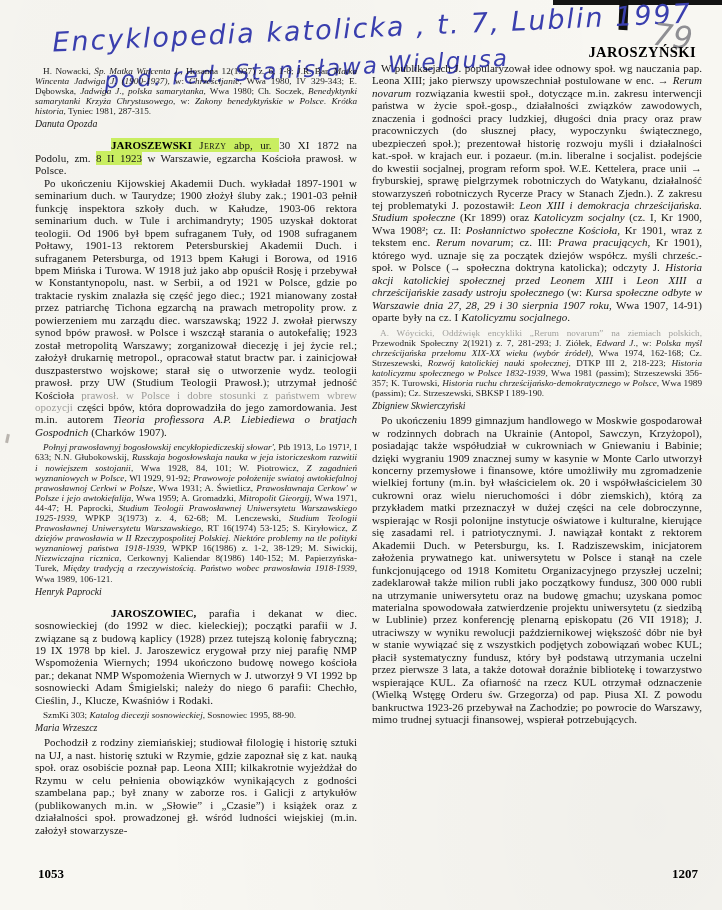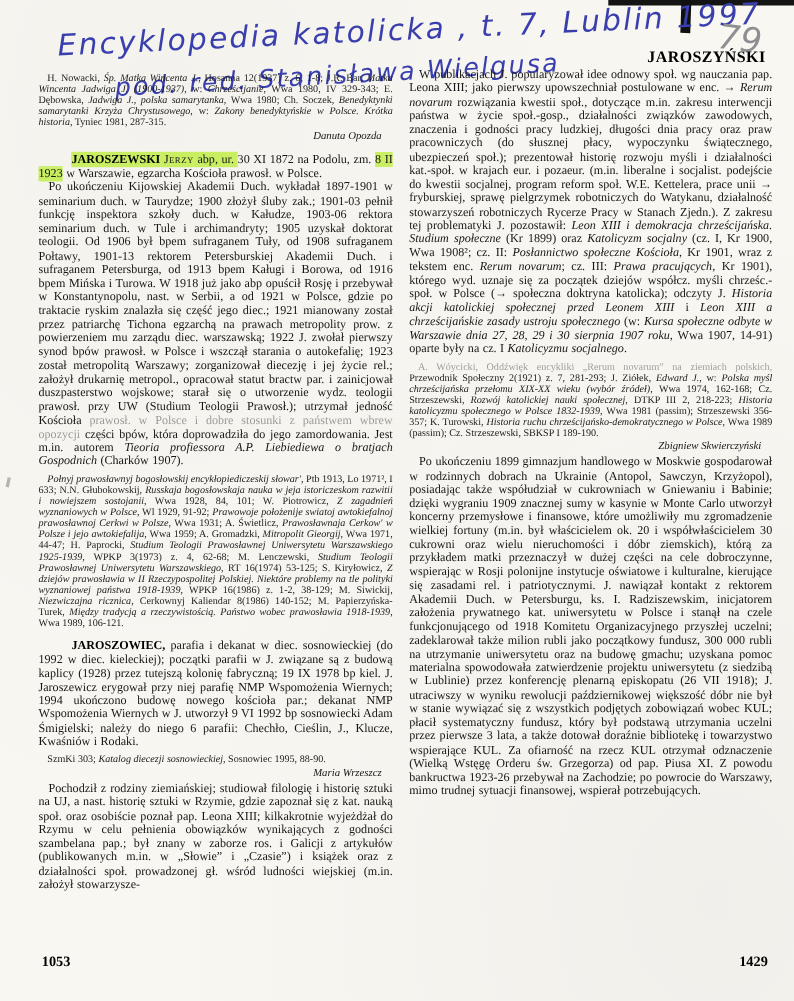--- a/index.html
+++ b/index.html
@@ -35,28 +35,28 @@
     font-size:11px; line-height:12.45px; text-align:justify; text-indent:9px;
     word-spacing:0.4px;
   }
   .heading-para { text-indent:30px; }
   .no-indent { text-indent:0; }
   .article-gap { margin-top:10px !important; }
   .biblio {
     font-size:9.2px; line-height:10.1px; text-align:justify; text-indent:8px;
     margin-top:4px !important; color:#1c1c1c;
   }
-  .sig { text-align:right; font-style:italic; font-size:9.8px; margin:2px 10px 3px 0 !important; }
+  .sig { font-style:italic; font-size:9.8px; margin:2px 10px 3px 0 !important; }
 
   .pn { position:absolute; top:866px; font-weight:bold; font-size:13px; color:#000; }
   .pn-left { left:38px; }
   .pn-right { right:24px; }
 
   
-  .b { font-weight:bold; color:#000; }
+  .b { font-weight:bold; color:#000;margin-left:46px; }
   .it { font-style:italic;margin-top:20px; }
   .sc { font-variant:small-caps; letter-spacing:0.4px; }
   .hl { background:var(--hl,#c9ee61); box-shadow:0 -1px 0 var(--hl,#c9ee61), 0 1px 0 var(--hl,#c9ee61); }
   .sm { opacity:0.42; filter:blur(0.55px); }
 </style>
 </head>
 <body>
 
 <div class="page">
 
@@ -70,31 +70,32 @@
 
   <div class="running-head">JAROSZYŃSKI</div>
 
   <div class="col col-left">
     <p class="biblio"><span>H. Nowacki, </span><span class="it">Śp. Matka Wincenta J.</span><span>, Hosanna 12(1937) z. 6, 1-8; J.R. Bar, </span><span class="it">Matka Wincenta Jadwiga J. (1900-1937)</span><span>, w: </span><span class="it">Chrześcijanie</span><span>, Wwa 1980, IV 329-343; E. Dębowska, </span><span class="it">Jadwiga J., polska samarytanka</span><span>, Wwa 1980; Ch. Soczek, </span><span class="it">Benedyktynki samarytanki Krzyża Chrystusowego</span><span>, w: </span><span class="it">Zakony benedyktyńskie w Polsce. Krótka historia</span><span>, Tyniec 1981, 287-315.</span></p>
     <p class="sig">Danuta Opozda</p>
 
     <p class="heading-para article-gap"><span class="b hl">JAROSZEWSKI</span><span class="hl"> </span><span class="sc hl">Jerzy</span><span class="hl"> abp, ur. </span><span>30 XI 1872 na Podolu, zm. </span><span class="hl">8 II 1923</span><span> w Warszawie, egzarcha Kościoła prawosł. w Polsce.</span></p>
     <p class="body-para"><span>Po ukończeniu Kijowskiej Akademii Duch. wykładał 1897-1901 w seminarium duch. w Taurydze; 1900 złożył śluby zak.; 1901-03 pełnił funkcję inspektora szkoły duch. w Kałudze, 1903-06 rektora seminarium duch. w Tule i archimandryty; 1905 uzyskał doktorat teologii. Od 1906 był bpem sufraganem Tuły, od 1908 sufraganem Połtawy, 1901-13 rektorem Petersburskiej Akademii Duch. i sufraganem Petersburga, od 1913 bpem Kaługi i Borowa, od 1916 bpem Mińska i Turowa. W 1918 już jako abp opuścił Rosję i przebywał w Konstantynopolu, nast. w Serbii, a od 1921 w Polsce, gdzie po traktacie ryskim znalazła się część jego diec.; 1921 mianowany został przez patriarchę Tichona egzarchą na prawach metropolity prow. z powierzeniem mu zarządu diec. warszawską; 1922 J. zwołał pierwszy synod bpów prawosł. w Polsce i wszczął starania o autokefalię; 1923 został metropolitą Warszawy; zorganizował diecezję i jej życie rel.; założył drukarnię metropol., opracował statut bractw par. i zainicjował duszpasterstwo wojskowe; starał się o utworzenie wydz. teologii prawosł. przy UW (Studium Teologii Prawosł.); utrzymał jedność Kościoła </span><span class="sm">prawosł. w Polsce i dobre stosunki z państwem wbrew opozycji</span><span> części bpów, która doprowadziła do jego zamordowania. Jest m.in. autorem </span><span class="it">Tieoria profiessora A.P. Liebiediewa o bratjach Gospodnich</span><span> (Charków 1907).</span></p>
     <p class="biblio"><span class="it">Połnyj prawosławnyj bogosłowskij encykłopiediczeskij słowar'</span><span>, Ptb 1913, Lo 1971², I 633; N.N. Głubokowskij, </span><span class="it">Russkaja bogosłowskaja nauka w jeja istoriczeskom razwitii i nowiejszem sostojanii</span><span>, Wwa 1928, 84, 101; W. Piotrowicz, </span><span class="it">Z zagadnień wyznaniowych w Polsce</span><span>, Wl 1929, 91-92; </span><span class="it">Prawowoje położenije swiatoj awtokiefalnoj prawosławnoj Cerkwi w Polsze</span><span>, Wwa 1931; A. Świetlicz, </span><span class="it">Prawosławnaja Cerkow' w Polsze i jejo awtokiefalija</span><span>, Wwa 1959; A. Gromadzki, </span><span class="it">Mitropolit Gieorgij</span><span>, Wwa 1971, 44-47; H. Paprocki, </span><span class="it">Studium Teologii Prawosławnej Uniwersytetu Warszawskiego 1925-1939</span><span>, WPKP 3(1973) z. 4, 62-68; M. Lenczewski, </span><span class="it">Studium Teologii Prawosławnej Uniwersytetu Warszawskiego</span><span>, RT 16(1974) 53-125; S. Kiryłowicz, </span><span class="it">Z dziejów prawosławia w II Rzeczypospolitej Polskiej. Niektóre problemy na tle polityki wyznaniowej państwa 1918-1939</span><span>, WPKP 16(1986) z. 1-2, 38-129; M. Siwickij, </span><span class="it">Niezwiczajna ricznica</span><span>, Cerkownyj Kaliendar 8(1986) 140-152; M. Papierzyńska-Turek, </span><span class="it">Między tradycją a rzeczywistością. Państwo wobec prawosławia 1918-1939</span><span>, Wwa 1989, 106-121.</span></p>
+    <p class="sig">Henryk Paprocki</p>
 
     <p class="heading-para article-gap"><span class="b">JAROSZOWIEC,</span><span> parafia i dekanat w diec. sosnowieckiej (do 1992 w diec. kieleckiej); początki parafii w J. związane są z budową kaplicy (1928) przez tutejszą kolonię fabryczną; 19 IX 1978 bp kiel. J. Jaroszewicz erygował przy niej parafię NMP Wspomożenia Wiernych; 1994 ukończono budowę nowego kościoła par.; dekanat NMP Wspomożenia Wiernych w J. utworzył 9 VI 1992 bp sosnowiecki Adam Śmigielski; należy do niego 6 parafii: Chechło, Cieślin, J., Klucze, Kwaśniów i Rodaki.</span></p>
     <p class="biblio"><span>SzmKi 303; </span><span class="it">Katalog diecezji sosnowieckiej</span><span>, Sosnowiec 1995, 88-90.</span></p>
     <p class="sig">Maria Wrzeszcz</p>
 
     <p class="body-para"><span>Pochodził z rodziny ziemiańskiej; studiował filologię i historię sztuki na UJ, a nast. historię sztuki w Rzymie, gdzie zapoznał się z kat. nauką społ. oraz osobiście poznał pap. Leona XIII; kilkakrotnie wyjeżdżał do Rzymu w celu pełnienia obowiązków wynikających z godności szambelana pap.; był znany w zaborze ros. i Galicji z artykułów (publikowanych m.in. w „Słowie” i „Czasie”) i książek oraz z działalności społ. prowadzonej gł. wśród ludności wiejskiej (m.in. założył stowarzysze-</span></p>
   </div>
 
   <div class="col col-right">
     <p class="body-para"><span>W publikacjach J. popularyzował idee odnowy społ. wg nauczania pap. Leona XIII; jako pierwszy upowszechniał postulowane w enc. → </span><span class="it">Rerum novarum</span><span> rozwiązania kwestii społ., dotyczące m.in. zakresu interwencji państwa w życie społ.-gosp., działalności związków zawodowych, znaczenia i godności pracy ludzkiej, długości dnia pracy oraz praw pracowniczych (do słusznej płacy, wypoczynku świątecznego, ubezpieczeń społ.); prezentował historię rozwoju myśli i działalności kat.-społ. w krajach eur. i pozaeur. (m.in. liberalne i socjalist. podejście do kwestii socjalnej, program reform społ. W.E. Kettelera, prace unii → fryburskiej, sprawę pielgrzymek robotniczych do Watykanu, działalność stowarzyszeń robotniczych Rycerze Pracy w Stanach Zjedn.). Z zakresu tej problematyki J. pozostawił: </span><span class="it">Leon XIII i demokracja chrześcijańska. Studium społeczne</span><span> (Kr 1899) oraz </span><span class="it">Katolicyzm socjalny</span><span> (cz. I, Kr 1900, Wwa 1908²; cz. II: </span><span class="it">Posłannictwo społeczne Kościoła</span><span>, Kr 1901, wraz z tekstem enc. </span><span class="it">Rerum novarum</span><span>; cz. III: </span><span class="it">Prawa pracujących</span><span>, Kr 1901), którego wyd. uznaje się za początek dziejów współcz. myśli chrześc.-społ. w Polsce (→ społeczna doktryna katolicka); odczyty J. </span><span class="it">Historia akcji katolickiej społecznej przed Leonem XIII</span><span> i </span><span class="it">Leon XIII a chrześcijańskie zasady ustroju społecznego</span><span> (w: </span><span class="it">Kursa społeczne odbyte w Warszawie dnia 27, 28, 29 i 30 sierpnia 1907 roku</span><span>, Wwa 1907, 14-91) oparte były na cz. I </span><span class="it">Katolicyzmu socjalnego</span><span>.</span></p>
     <p class="biblio"><span class="sm">A. Wóycicki, Oddźwięk encykliki „Rerum novarum” na ziemiach polskich, </span><span>Przewodnik Społeczny 2(1921) z. 7, 281-293; J. Ziółek, </span><span class="it">Edward J.</span><span>, w: </span><span class="it">Polska myśl chrześcijańska przełomu XIX-XX wieku (wybór źródeł)</span><span>, Wwa 1974, 162-168; Cz. Strzeszewski, </span><span class="it">Rozwój katolickiej nauki społecznej</span><span>, DTKP III 2, 218-223; </span><span class="it">Historia katolicyzmu społecznego w Polsce 1832-1939</span><span>, Wwa 1981 (passim); Strzeszewski 356-357; K. Turowski, </span><span class="it">Historia ruchu chrześcijańsko-demokratycznego w Polsce</span><span>, Wwa 1989 (passim); Cz. Strzeszewski, SBKSP I 189-190.</span></p>
     <p class="sig">Zbigniew Skwierczyński</p>
 
     <p class="body-para"><span>Po ukończeniu 1899 gimnazjum handlowego w Moskwie gospodarował w rodzinnych dobrach na Ukrainie (Antopol, Sawczyn, Krzyżopol), posiadając także współudział w cukrowniach w Gniewaniu i Babinie; dzięki wygraniu 1909 znacznej sumy w kasynie w Monte Carlo utworzył koncerny przemysłowe i finansowe, które umożliwiły mu zgromadzenie wielkiej fortuny (m.in. był właścicielem ok. 20 i współwłaścicielem 30 cukrowni oraz wielu nieruchomości i dóbr ziemskich), którą za przykładem matki przeznaczył w dużej części na cele dobroczynne, wspierając w Rosji polonijne instytucje oświatowe i kulturalne, kierujące się zasadami rel. i patriotycznymi. J. nawiązał kontakt z rektorem Akademii Duch. w Petersburgu, ks. I. Radziszewskim, inicjatorem założenia prywatnego kat. uniwersytetu w Polsce i stanął na czele funkcjonującego od 1918 Komitetu Organizacyjnego przyszłej uczelni; zadeklarował także milion rubli jako początkowy fundusz, 300 000 rubli na utrzymanie uniwersytetu oraz na budowę gmachu; uzyskana pomoc materialna spowodowała zatwierdzenie projektu uniwersytetu (z siedzibą w Lublinie) przez konferencję plenarną episkopatu (26 VII 1918); J. utraciwszy w wyniku rewolucji październikowej większość dóbr nie był w stanie wywiązać się z wszystkich podjętych zobowiązań wobec KUL; płacił systematyczny fundusz, który był podstawą utrzymania uczelni przez pierwsze 3 lata, a także dotował doraźnie bibliotekę i towarzystwo wspierające KUL. Za ofiarność na rzecz KUL otrzymał odznaczenie (Wielką Wstęgę Orderu św. Grzegorza) od pap. Piusa XI. Z powodu bankructwa 1923-26 przebywał na Zachodzie; po powrocie do Warszawy, mimo trudnej sytuacji finansowej, wspierał potrzebujących.</span></p>
   </div>
 
   <div class="pn pn-left">1053</div>
-  <div class="pn pn-right">1429</div>
+  <div class="pn pn-right">1207</div>
 </div>
 
 </body></html>

